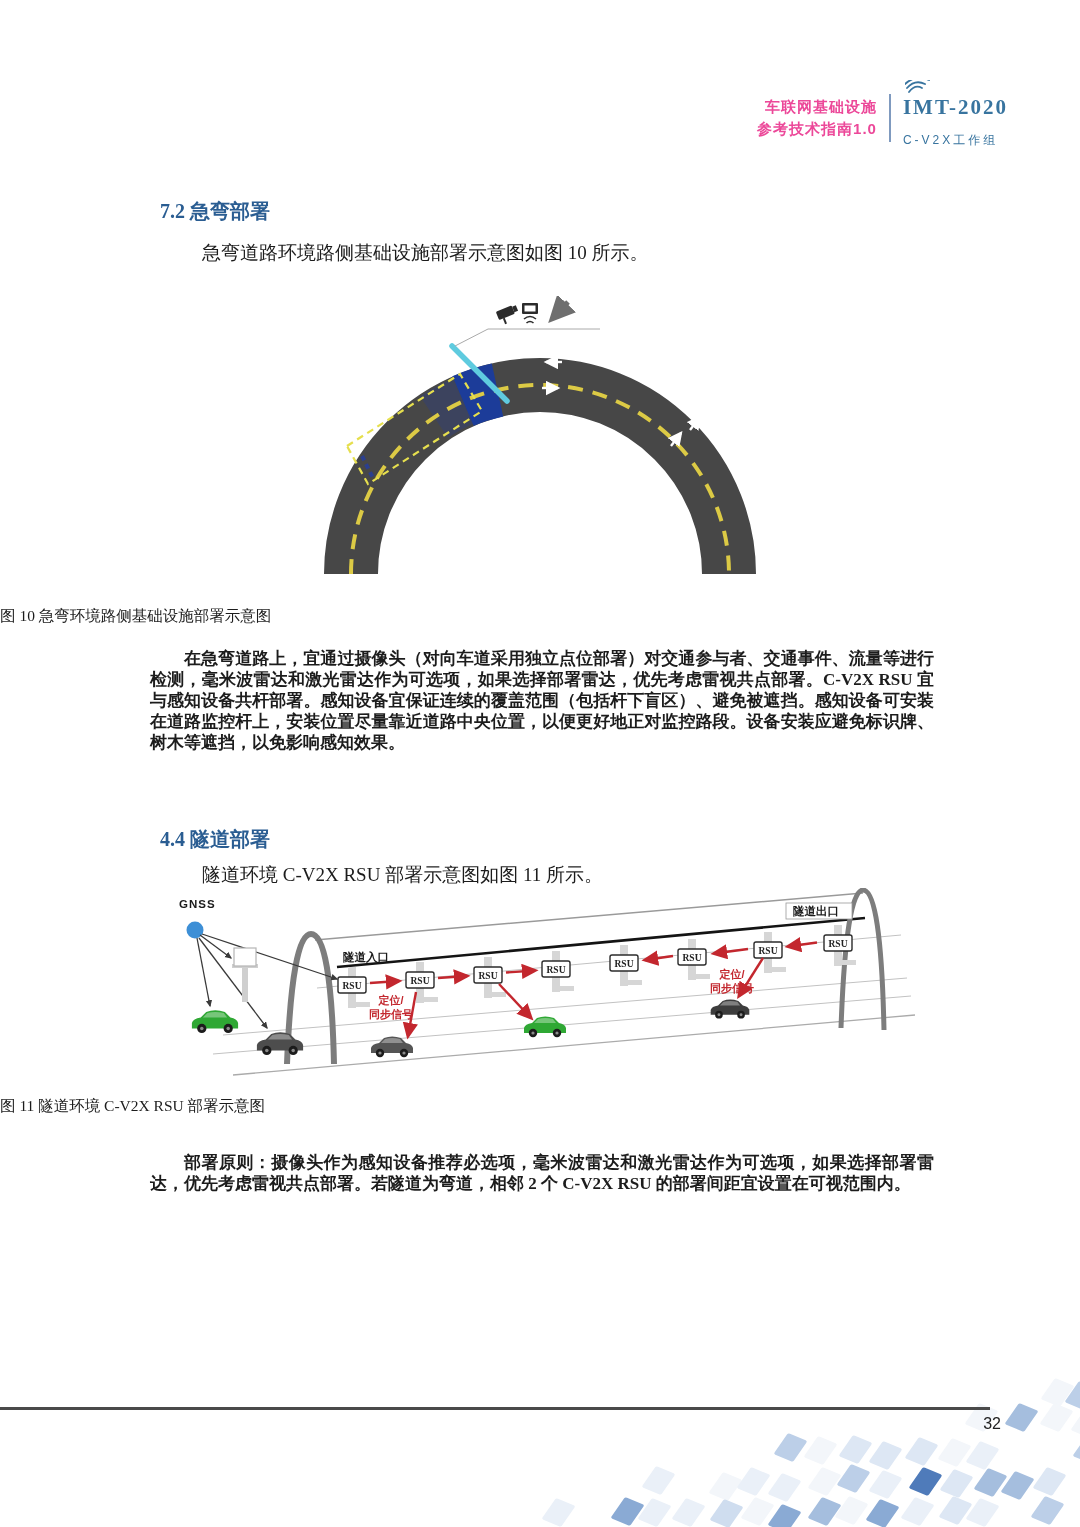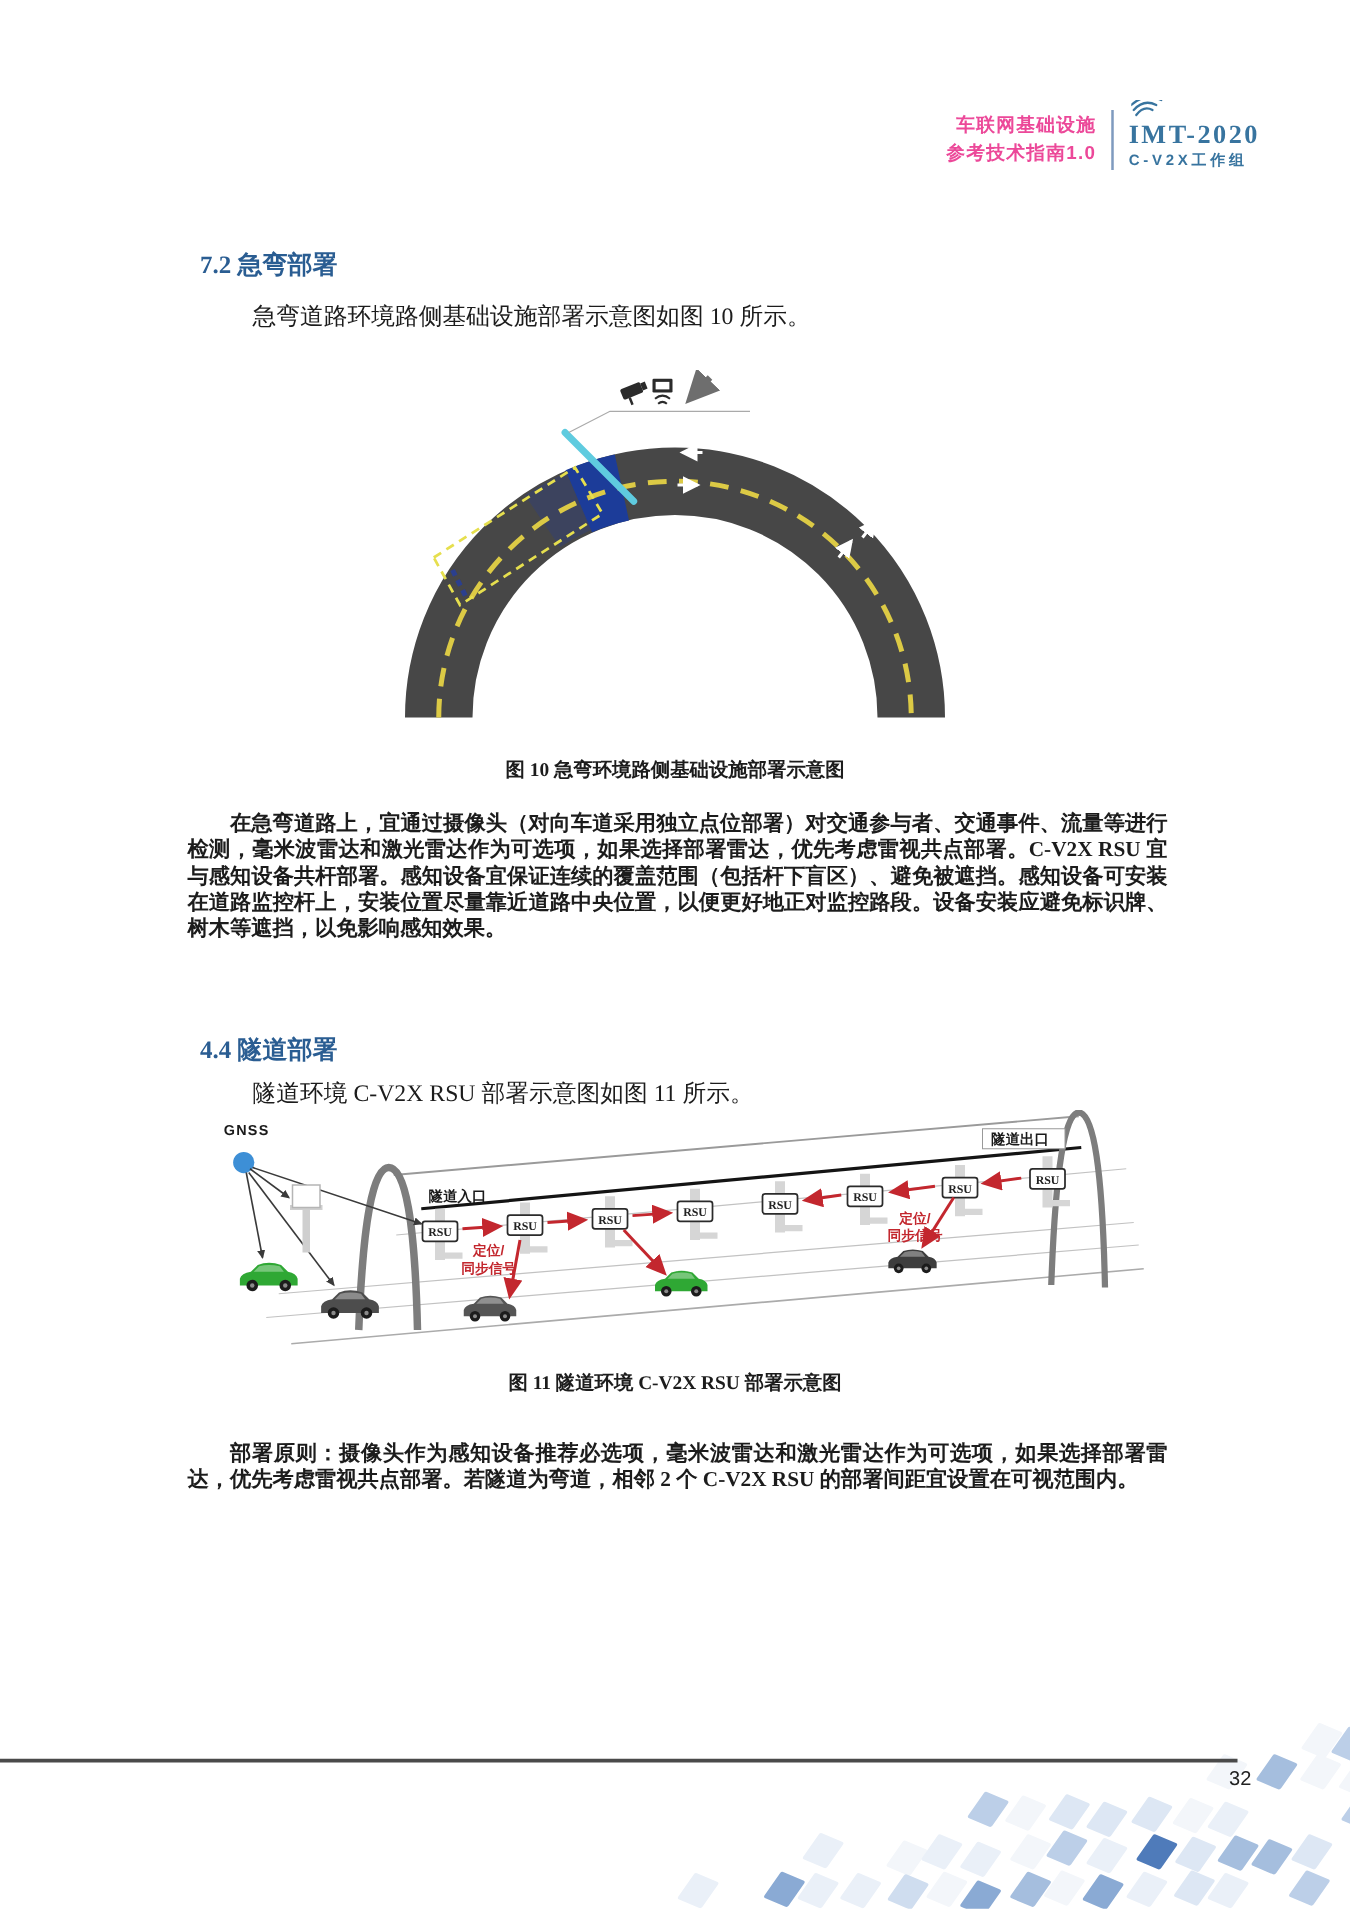--- a/index.html
+++ b/index.html
@@ -8,28 +8,28 @@
         font-family:"Liberation Serif",serif;color:#1c1c1c;}
   
   .hdr{position:absolute;top:86px;right:72px;display:flex;align-items:center;gap:12px;}
   .hdr-cn{text-align:right;color:#ec4899;font-family:"Liberation Sans",sans-serif;
           font-weight:700;font-size:15px;line-height:22px;letter-spacing:1px;}
   .hdr-div{width:2px;height:48px;background:#7f9abf;}
   .hdr-logo{position:relative;color:#38749f;padding-top:10px;}
   .logo-main{font-family:"Liberation Serif",serif;font-weight:700;
              font-size:21px;letter-spacing:2px;line-height:22px;}
   .logo-sub{font-family:"Liberation Sans",sans-serif;font-size:12px;letter-spacing:3px;
-            font-weight:700;margin-top:2px;}
+            font-weight:400;margin-top:14px;}
   .wifi{position:absolute;top:-6px;left:2px;}
   
   .h2{position:absolute;left:160px;font-size:20px;font-weight:700;color:#2a5d92;}
   .intro{position:absolute;left:164px;font-size:19px;text-indent:2em;}
   .bodypara{position:absolute;left:150px;width:784px;font-size:17px;line-height:21px;
             text-align:justify;text-indent:2em;font-weight:bold;}
-  .caption{position:absolute;left:0;width:1080px;text-align:center;font-size:15.5px;font-weight:700;}
+  .caption{position:absolute;left:0;width:1080px;text-align:left;font-size:15.5px;font-weight:400;}
   
   .fig{position:absolute;}
   .figlabel{font:700 11.5px "Liberation Sans",sans-serif;fill:#1a1a1a;}
   .rsubox{fill:#fff;stroke:#2b2b2b;stroke-width:1.4;}
   .rsutext{font:700 9.5px "Liberation Serif",serif;text-anchor:middle;fill:#222;}
   .grayp{fill:#d6d6d6;}
   .redlbl{font:700 11px "Liberation Sans",sans-serif;fill:#c3272e;text-anchor:middle;}
   
   .footline{position:absolute;left:0;top:1407px;width:990px;height:3px;background:#4a4a4a;z-index:5;}
   .pagenum{position:absolute;left:955px;top:1415px;width:46px;text-align:right;z-index:6;

